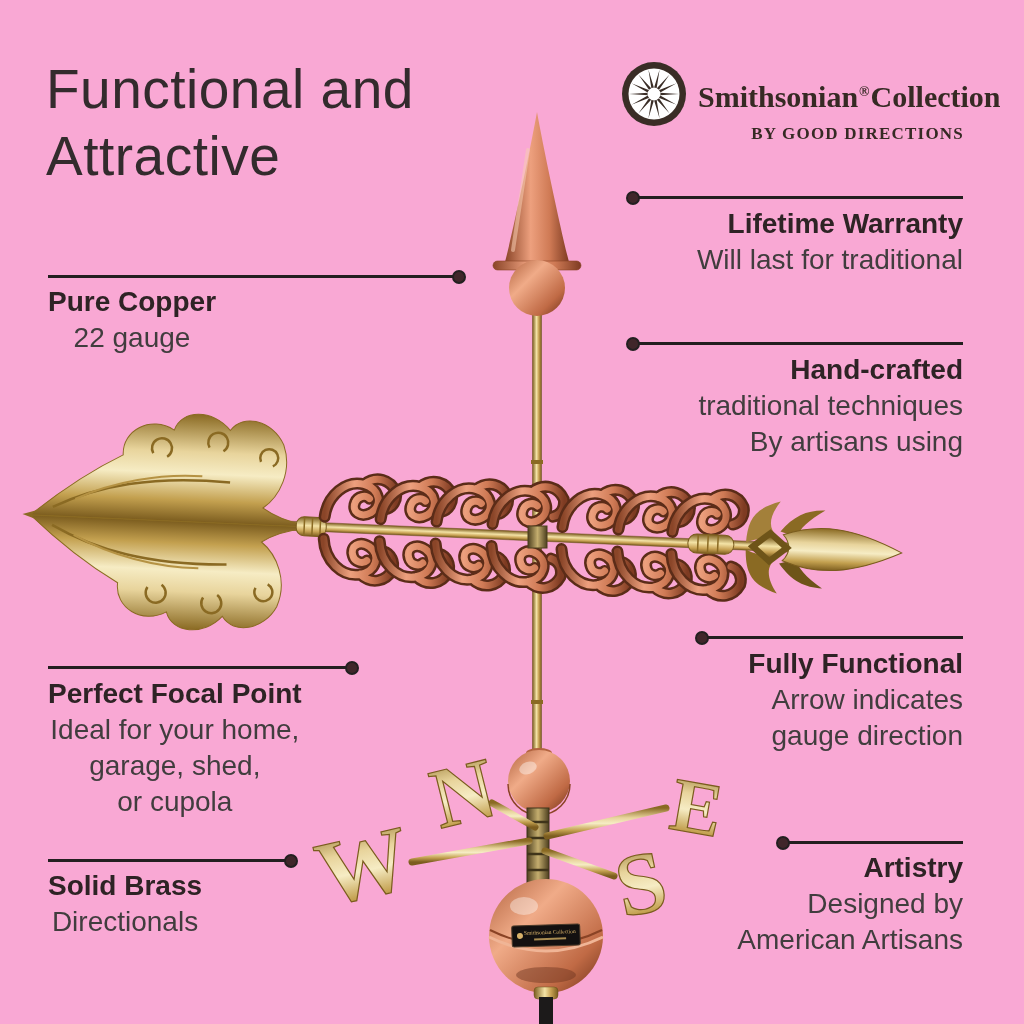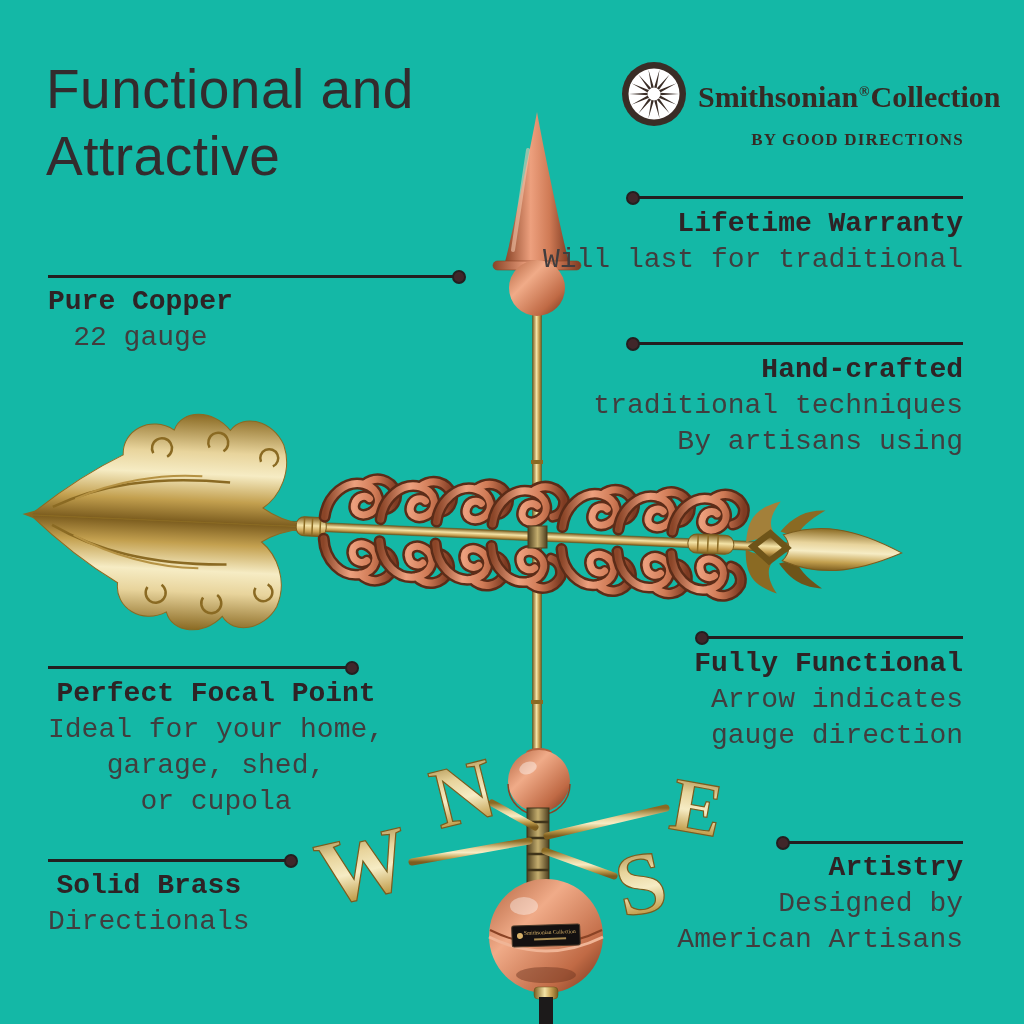--- a/index.html
+++ b/index.html
@@ -1,42 +1,42 @@
 <!DOCTYPE html>
 <html><head>
 <meta charset="utf-8">
 <style>
   html,body{margin:0;padding:0;background:#fff;}
-  .canvas{position:relative;width:1024px;height:1024px;background:#14b8a6;overflow:hidden;
+  .canvas{position:relative;width:1024px;height:1024px;background:#f9a8d4;overflow:hidden;
           font-family:"Liberation Sans",sans-serif;color:#332b2d;}
 
   
   .page-title{position:absolute;left:46px;top:56px;font-size:55px;font-weight:300;
               letter-spacing:0.5px;line-height:1.22;color:#332b2d;}
 
   
   .brand{position:absolute;left:618px;top:58px;width:346px;height:84px;}
   .sunburst{position:absolute;left:2px;top:2px;width:68px;height:68px;}
   .brand-line{position:absolute;left:80px;top:22px;width:264px;text-align:center;
               font-family:"Liberation Serif",serif;font-weight:700;font-size:30px;
               color:#362a24;white-space:nowrap;}
   .brand-line .sup{font-size:14px;vertical-align:super;margin:0 1px;}
-  .brand-byline{position:absolute;left:80px;top:72px;width:266px;text-align:right;
+  .brand-byline{position:absolute;left:80px;top:66px;width:266px;text-align:right;
                 font-family:"Liberation Serif",serif;font-weight:700;font-size:17px;
                 letter-spacing:1.2px;color:#362a24;white-space:nowrap;}
 
   
   .cline{position:absolute;height:3px;background:#231f20;}
   .dot{position:absolute;top:50%;width:14px;height:14px;border-radius:50%;
        background:#40262a;border:2px solid #231f20;box-sizing:border-box;
        transform:translate(-50%,-50%);}
   .dot-l{left:0;} .dot-r{left:100%;}
 
   
-  .callout{position:absolute;font-family:Liberation Mono, monospace;}
+  .callout{position:absolute;}
   .callout h3{margin:0;font-size:28px;font-weight:700;color:#2e2325;line-height:36px;}
   .callout p{margin:0;font-size:28px;font-weight:300;color:#413d3e;line-height:36px;}
   .c-right{text-align:right;right:61px;}
   .c-left{text-align:center;left:48px;}
 
   .vane{position:absolute;left:0;top:0;width:1024px;height:1024px;pointer-events:none;}
 </style>
 </head>
 <body>
 

